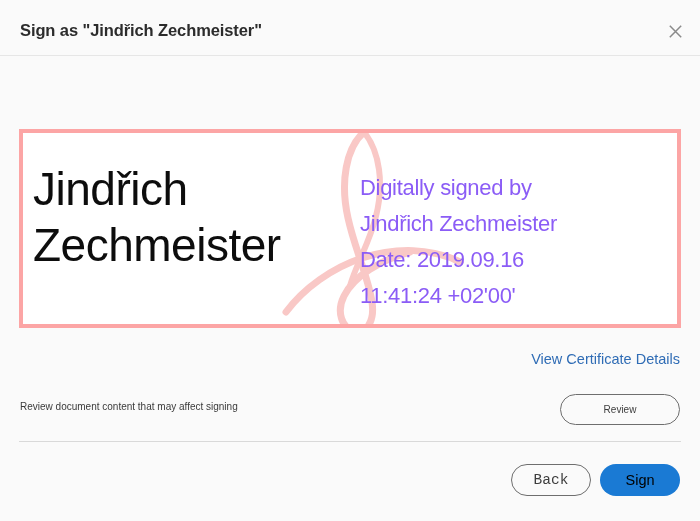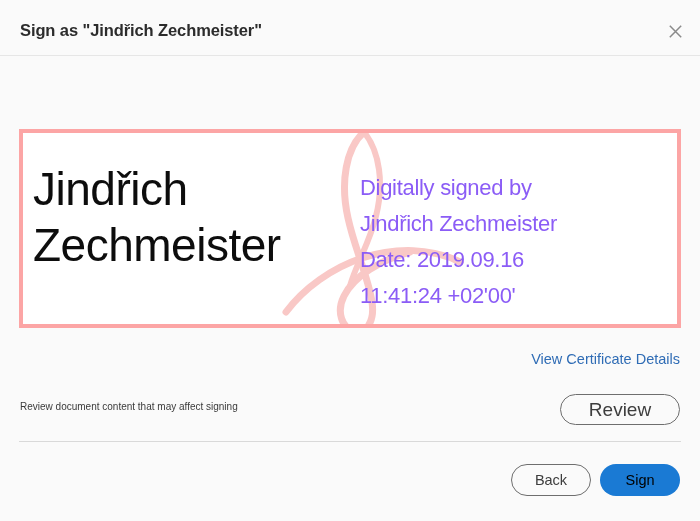--- a/index.html
+++ b/index.html
@@ -205,21 +205,21 @@
     right: 20px;
     top: 2px;
     width: 120px;
     height: 31px;
     box-sizing: border-box;
     border: 1.6px solid #6e6e6e;
     border-radius: 16px;
     background: transparent;
     color: #3d3d3d;
     font-family: "Liberation Sans", sans-serif;
-    font-size: 19px;
+    font-size: 10px;
     cursor: pointer;
     padding: 0;
   }
 
   
   .footer-divider {
     position: absolute;
     left: 19px;
     top: 441px;
     width: 662px;
@@ -230,21 +230,21 @@
     position: absolute;
     left: 511px;
     top: 464px;
     width: 80px;
     height: 32px;
     box-sizing: border-box;
     border: 1.6px solid #6e6e6e;
     border-radius: 16px;
     background: transparent;
     color: #3d3d3d;
-    font-family: Liberation Sans, sans-serif;
+    font-family: Liberation Mono, monospace;
     font-size: 14.5px;
     cursor: pointer;
     padding: 0;
   }
   .sign-btn {
     position: absolute;
     left: 600px;
     top: 464px;
     width: 80px;
     height: 32px;

